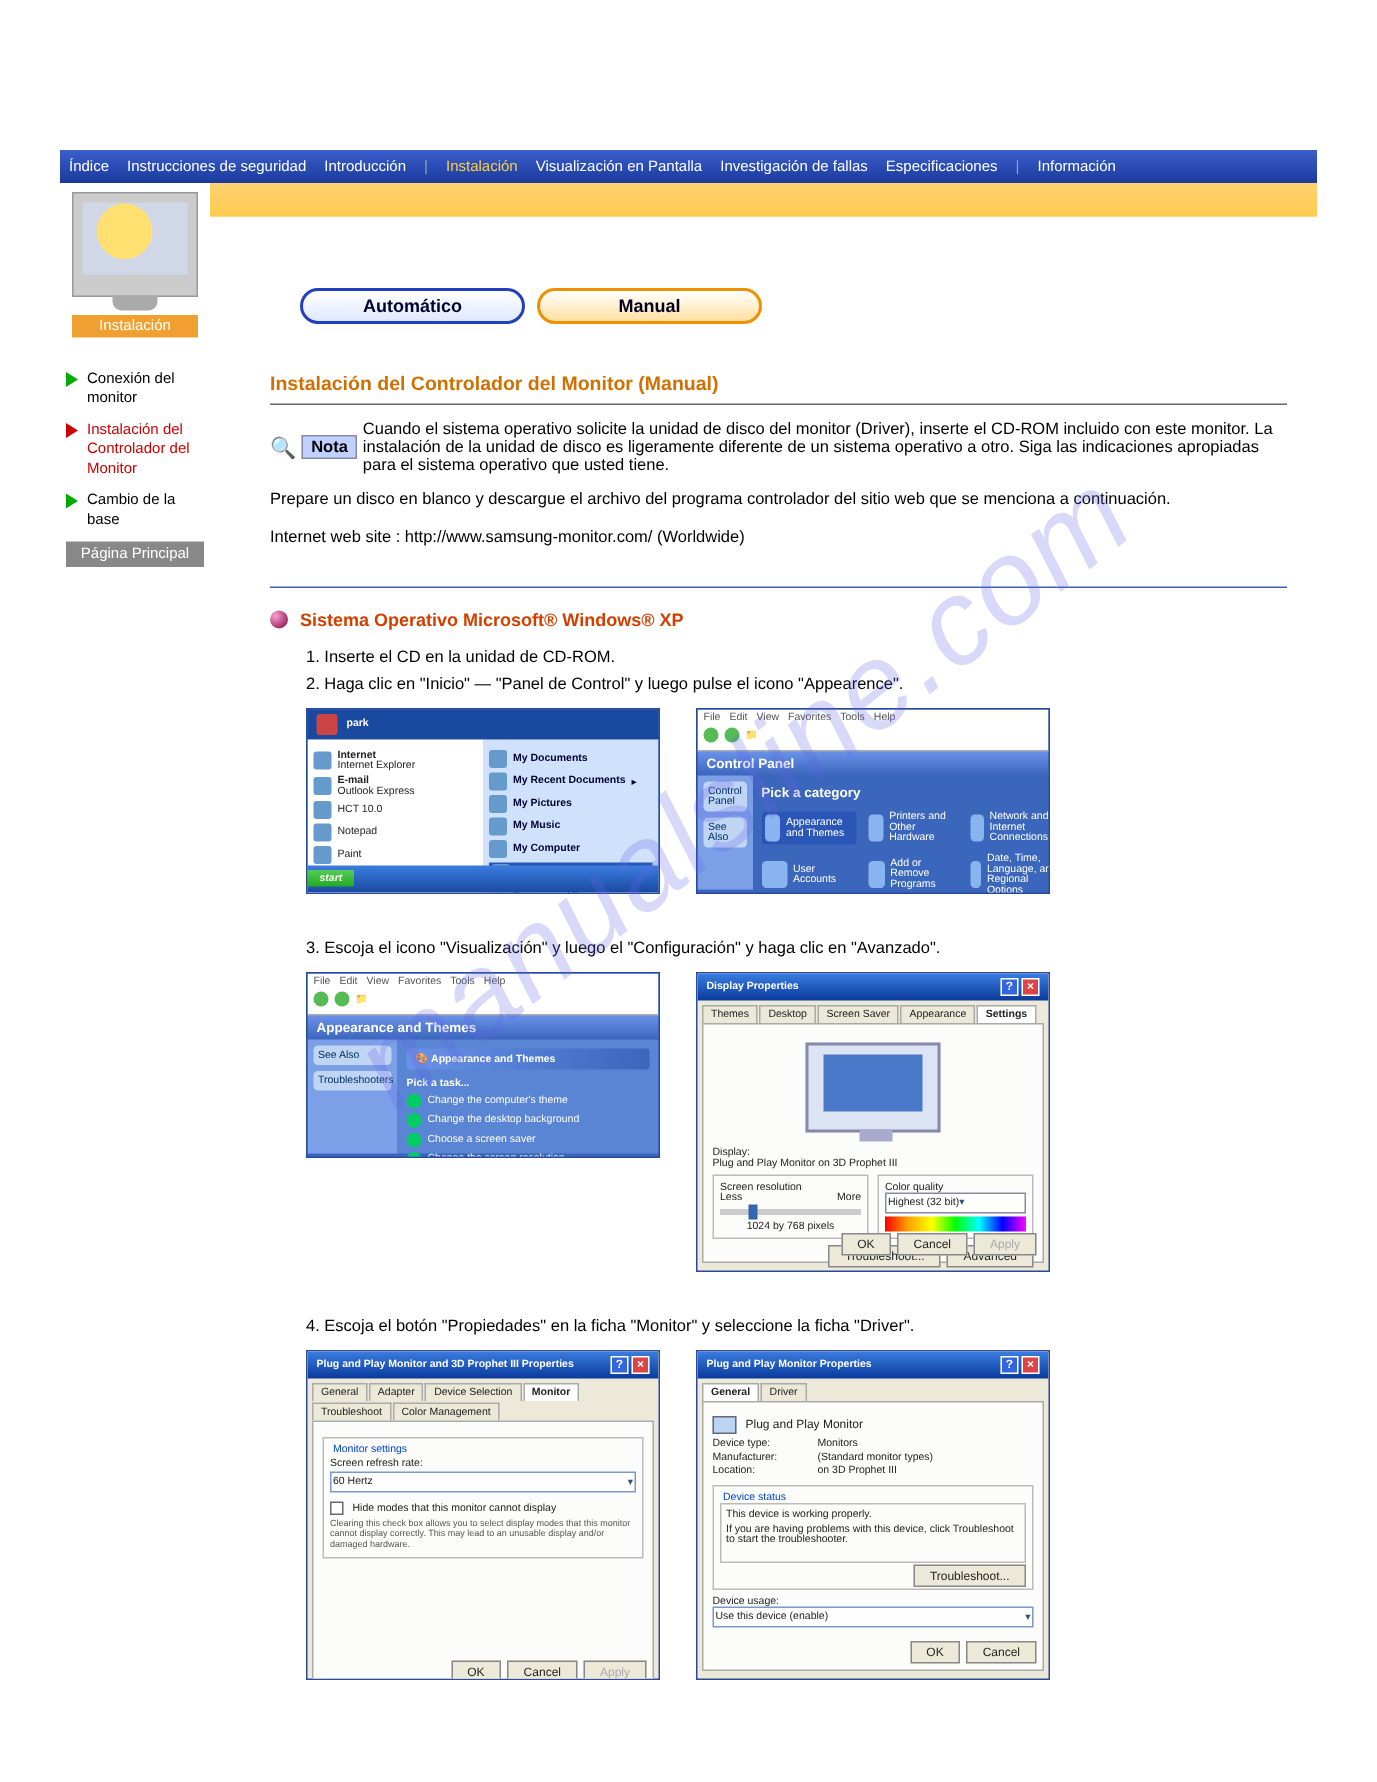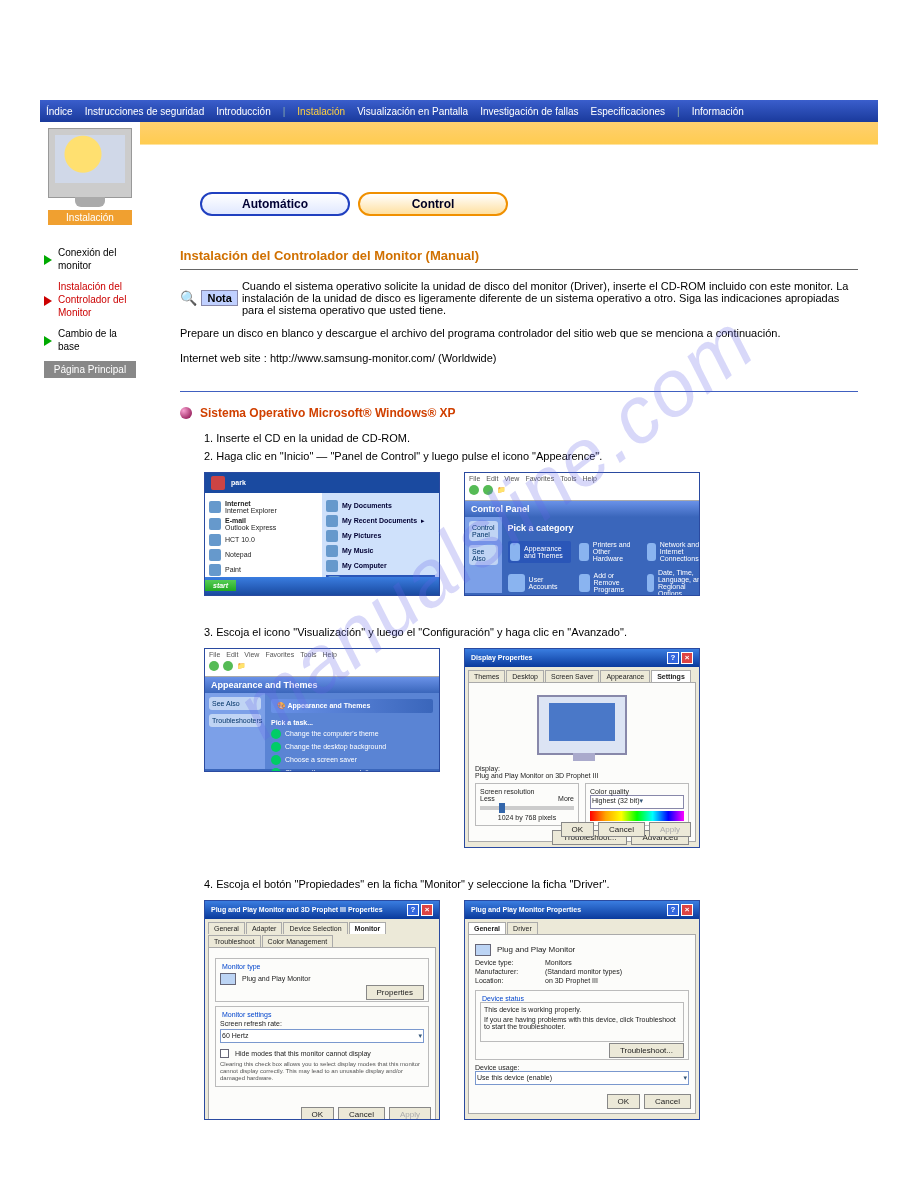--- a/index.html
+++ b/index.html
@@ -25,21 +25,21 @@
 
   
   .pills { position: absolute; top: 70px; left: 60px; display: flex; gap: 8px; }
   .pill { width: 150px; height: 24px; border-radius: 12px; display: flex; align-items: center; justify-content: center; font-size: 12px; font-weight: bold; }
   .pill-auto { background: linear-gradient(#fff,#e0e8ff); border: 2px solid #2040c0; color: #003; }
   .pill-manual { background: linear-gradient(#fff,#ffe0a0); border: 2px solid #f09000; color: #002; }
 
   
   .layout { display: flex; }
   .side { width: 100px; padding: 6px 4px; font-size: 10px; }
-  .side-item { display: flex; align-items: center; gap: 6px; margin: 8px 0; line-height: 1.3; }
+  .side-item { display: flex; align-items: flex-start; gap: 6px; margin: 8px 0; line-height: 1.3; }
   .tri { width: 0; height: 0; border-top: 5px solid transparent; border-bottom: 5px solid transparent; margin-top: 2px; }
   .tri-green { border-left: 8px solid #0a0; }
   .tri-red { border-left: 8px solid #c00; }
   .side-btn { background: #888; color: #fff; font-size: 10px; padding: 3px 6px; text-align: center; margin-top: 8px; }
 
   .main { flex: 1; padding: 0 20px 0 40px; font-size: 11px; }
   .subtitle { color: #d07000; font-weight: bold; font-size: 13px; margin: 16px 0 6px 0; }
   .hr1 { border: none; border-top: 1px solid #666; margin: 4px 0 10px 0; }
   .nota-box { display: flex; align-items: center; gap: 4px; }
   .nota-icon { width: 20px; height: 20px; display: flex; align-items: center; justify-content: center; font-size: 14px; }
@@ -160,21 +160,21 @@
 </div>
 
 <div class="headerrow">
   <div class="thumbcell">
     <div class="monitor-thumb"></div>
     <div class="thumb-label">Instalación</div>
   </div>
   <div class="orangestrip">
     <div class="pills">
       <div class="pill pill-auto">Automático</div>
-      <div class="pill pill-manual">Control</div>
+      <div class="pill pill-manual">Manual</div>
     </div>
   </div>
 </div>
 
 <div class="layout">
   <div class="side">
     <div class="side-item">
           <span class="tri tri-green"></span>
           <span>Conexión del monitor</span>
         </div>
@@ -483,28 +483,20 @@
         <div class="dlg-tabs" style="flex-wrap:wrap">
           <div class="dlg-tab">General</div>
           <div class="dlg-tab">Adapter</div>
           <div class="dlg-tab">Device Selection</div>
           <div class="dlg-tab on">Monitor</div>
           <div class="dlg-tab">Troubleshoot</div>
           <div class="dlg-tab">Color Management</div>
         </div>
         <div class="dlg-body">
           <div class="grp">
-            <span class="grp-title">Monitor type</span>
-            <div class="inline-row">
-                  <span class="mini-mon"></span>
-                  <span>Plug and Play Monitor</span>
-                </div>
-            <div style="text-align:right"><span class="btn">Properties</span></div>
-          </div>
-          <div class="grp">
             <span class="grp-title">Monitor settings</span>
             <div style="font-size:7px;margin:2px 0">Screen refresh rate:</div>
             <div class="select-wide">
                   <span>60 Hertz</span>
                   <span class="dd">▾</span>
                 </div>
             <div class="inline-row" style="margin-top:6px">
                   <span class="chk"></span>
                   <span style="font-size:7px">Hide modes that this monitor cannot display</span>
                 </div>

